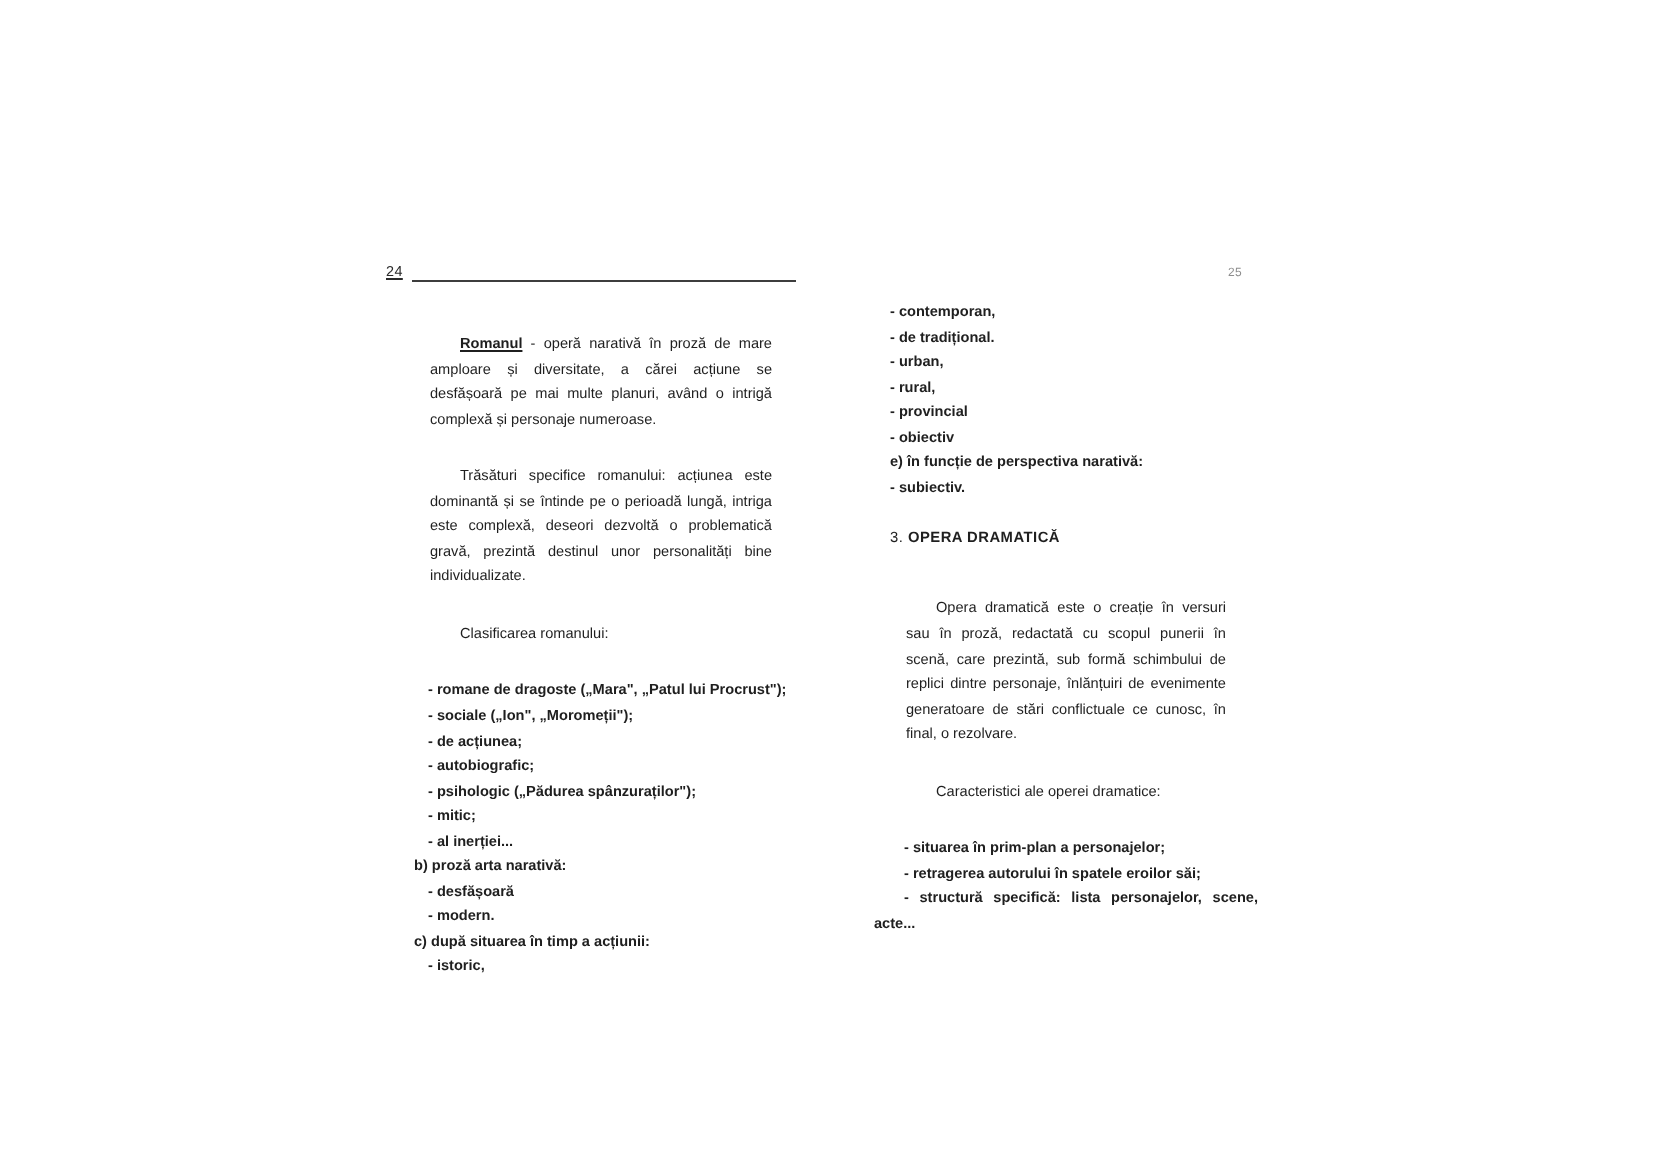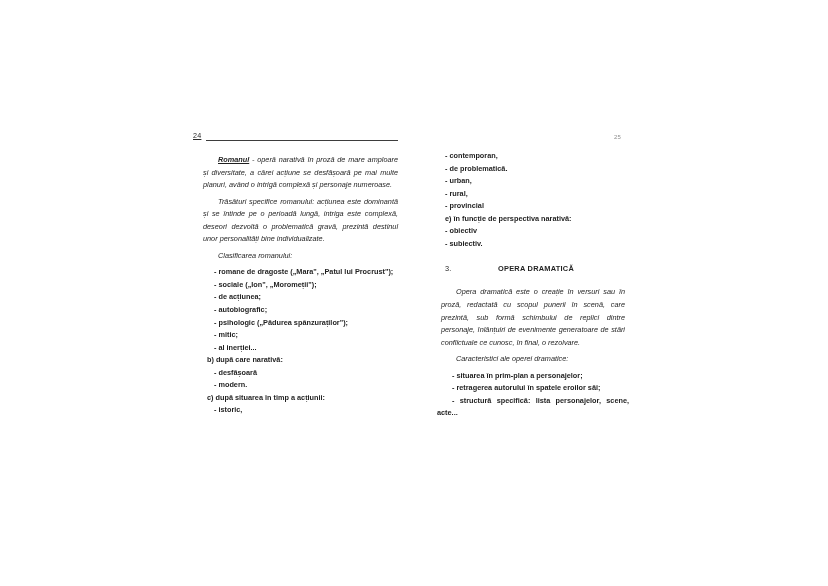--- a/index.html
+++ b/index.html
@@ -68,24 +68,23 @@
     font-size: 7.3px;
     line-height: 12.55px;
     color: #1f1f1f;
     text-align: justify;
     text-justify: inter-word;
   }
   .col-left  { left: 199px; }
   .col-right { left: 437px; width: 192px; }
 
   .para {
-    margin: 4px;
+    margin: 16px;
     text-indent: 15px;
     text-align: justify;
-    font-style: italic;
   }
 
   .item {
     margin: 0;
     text-indent: 8px;
     text-align: left;
     font-weight: bold;
   }
   .item.deep { text-indent: 15px; }
   .item.just { text-align: justify; text-indent: 15px; }
@@ -96,21 +95,21 @@
   }
 
   .section-head {
     margin: 0;
     text-indent: 8px;
     text-align: left;
     font-size: 7.4px;
     letter-spacing: 0.25px;
   }
   .section-head .num { font-weight: normal; }
-  .section-head .ttl { font-weight: bold; margin-left: 44px; }
+  .section-head .ttl { font-weight: bold; }
 
   .gap-sm { height: 7px; }
   .gap-md { height: 12.5px; }
 </style>
 </head>
 <body>
 
 <div id="page">
 
   <div class="header-row">
@@ -127,37 +126,37 @@
 
     <p class="para">Clasificarea romanului:</p>
 
     <p class="item just">- romane de dragoste („Mara", „Patul lui Procrust");</p>
     <p class="item deep">- sociale („Ion", „Moromeții");</p>
     <p class="item deep">- de acțiunea;</p>
     <p class="item deep">- autobiografic;</p>
     <p class="item deep">- psihologic („Pădurea spânzuraților");</p>
     <p class="item deep">- mitic;</p>
     <p class="item deep">- al inerției...</p>
-    <p class="item">b) după care narativă:</p>
+    <p class="item">b) proză arta narativă:</p>
     <p class="item deep">- desfășoară</p>
     <p class="item deep">- modern.</p>
     <p class="item">c) după situarea în timp a acțiunii:</p>
     <p class="item deep">- istoric,</p>
 
   </div>
 
   <div class="col col-right">
 
     <p class="item">- contemporan,</p>
-    <p class="item">- de problematică.</p>
+    <p class="item">- de tradițional.</p>
     <p class="item">- urban,</p>
     <p class="item">- rural,</p>
     <p class="item">- provincial</p>
+    <p class="item">- obiectiv</p>
     <p class="item no-indent">e) în funcție de perspectiva narativă:</p>
-    <p class="item">- obiectiv</p>
     <p class="item">- subiectiv.</p>
 
     <div class="gap-md"></div>
 
     <p class="section-head"><span class="num">3.</span>&nbsp;<span class="ttl">OPERA DRAMATICĂ</span></p>
 
     <div class="gap-sm"></div>
 
     <p class="para">Opera dramatică este o creație în versuri sau în proză, redactată cu scopul punerii în scenă, care prezintă, sub formă schimbului de replici dintre personaje, înlănțuiri de evenimente generatoare de stări conflictuale ce cunosc, în final, o rezolvare.</p>
 

